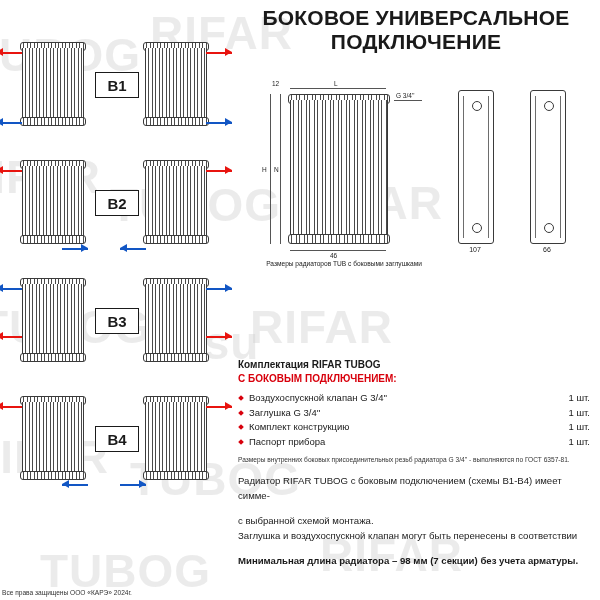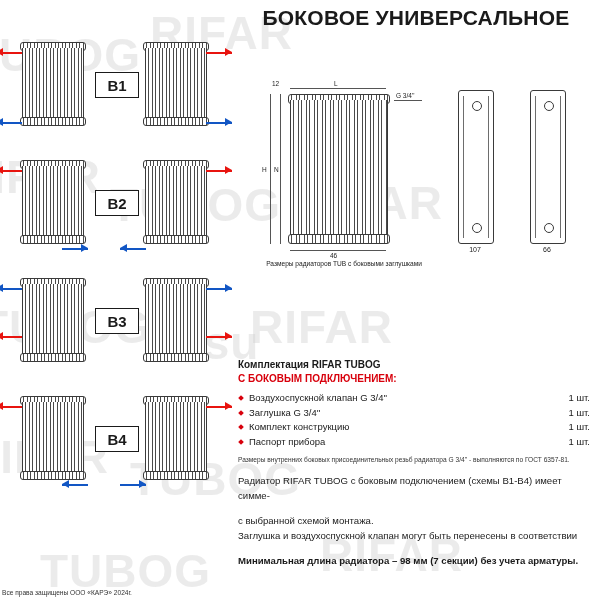--- a/index.html
+++ b/index.html
@@ -189,20 +189,21 @@
   <span style="left:190px;top:316px;font-size:46px;">.su</span>
   <span style="left:250px;top:300px;font-size:46px;">RIFAR</span>
   <span style="left:-34px;top:430px;font-size:46px;">RIFAR</span>
   <span style="left:130px;top:452px;font-size:46px;">TUBOG</span>
   <span style="left:320px;top:528px;font-size:46px;">RIFAR</span>
   <span style="left:40px;top:544px;font-size:46px;">TUBOG</span>
 </div>
 
 <div class="header">
   <div class="ttl">БОКОВОЕ УНИВЕРСАЛЬНОЕ</div>
+  <div class="ttl">ПОДКЛЮЧЕНИЕ</div>
 </div>
 
 <div class="schemes">
 
   <div class="scheme">
     <div class="rad left">
       <div class="cap top"></div>
         <div class="body"></div>
         <div class="cap bot"></div>
     </div>

